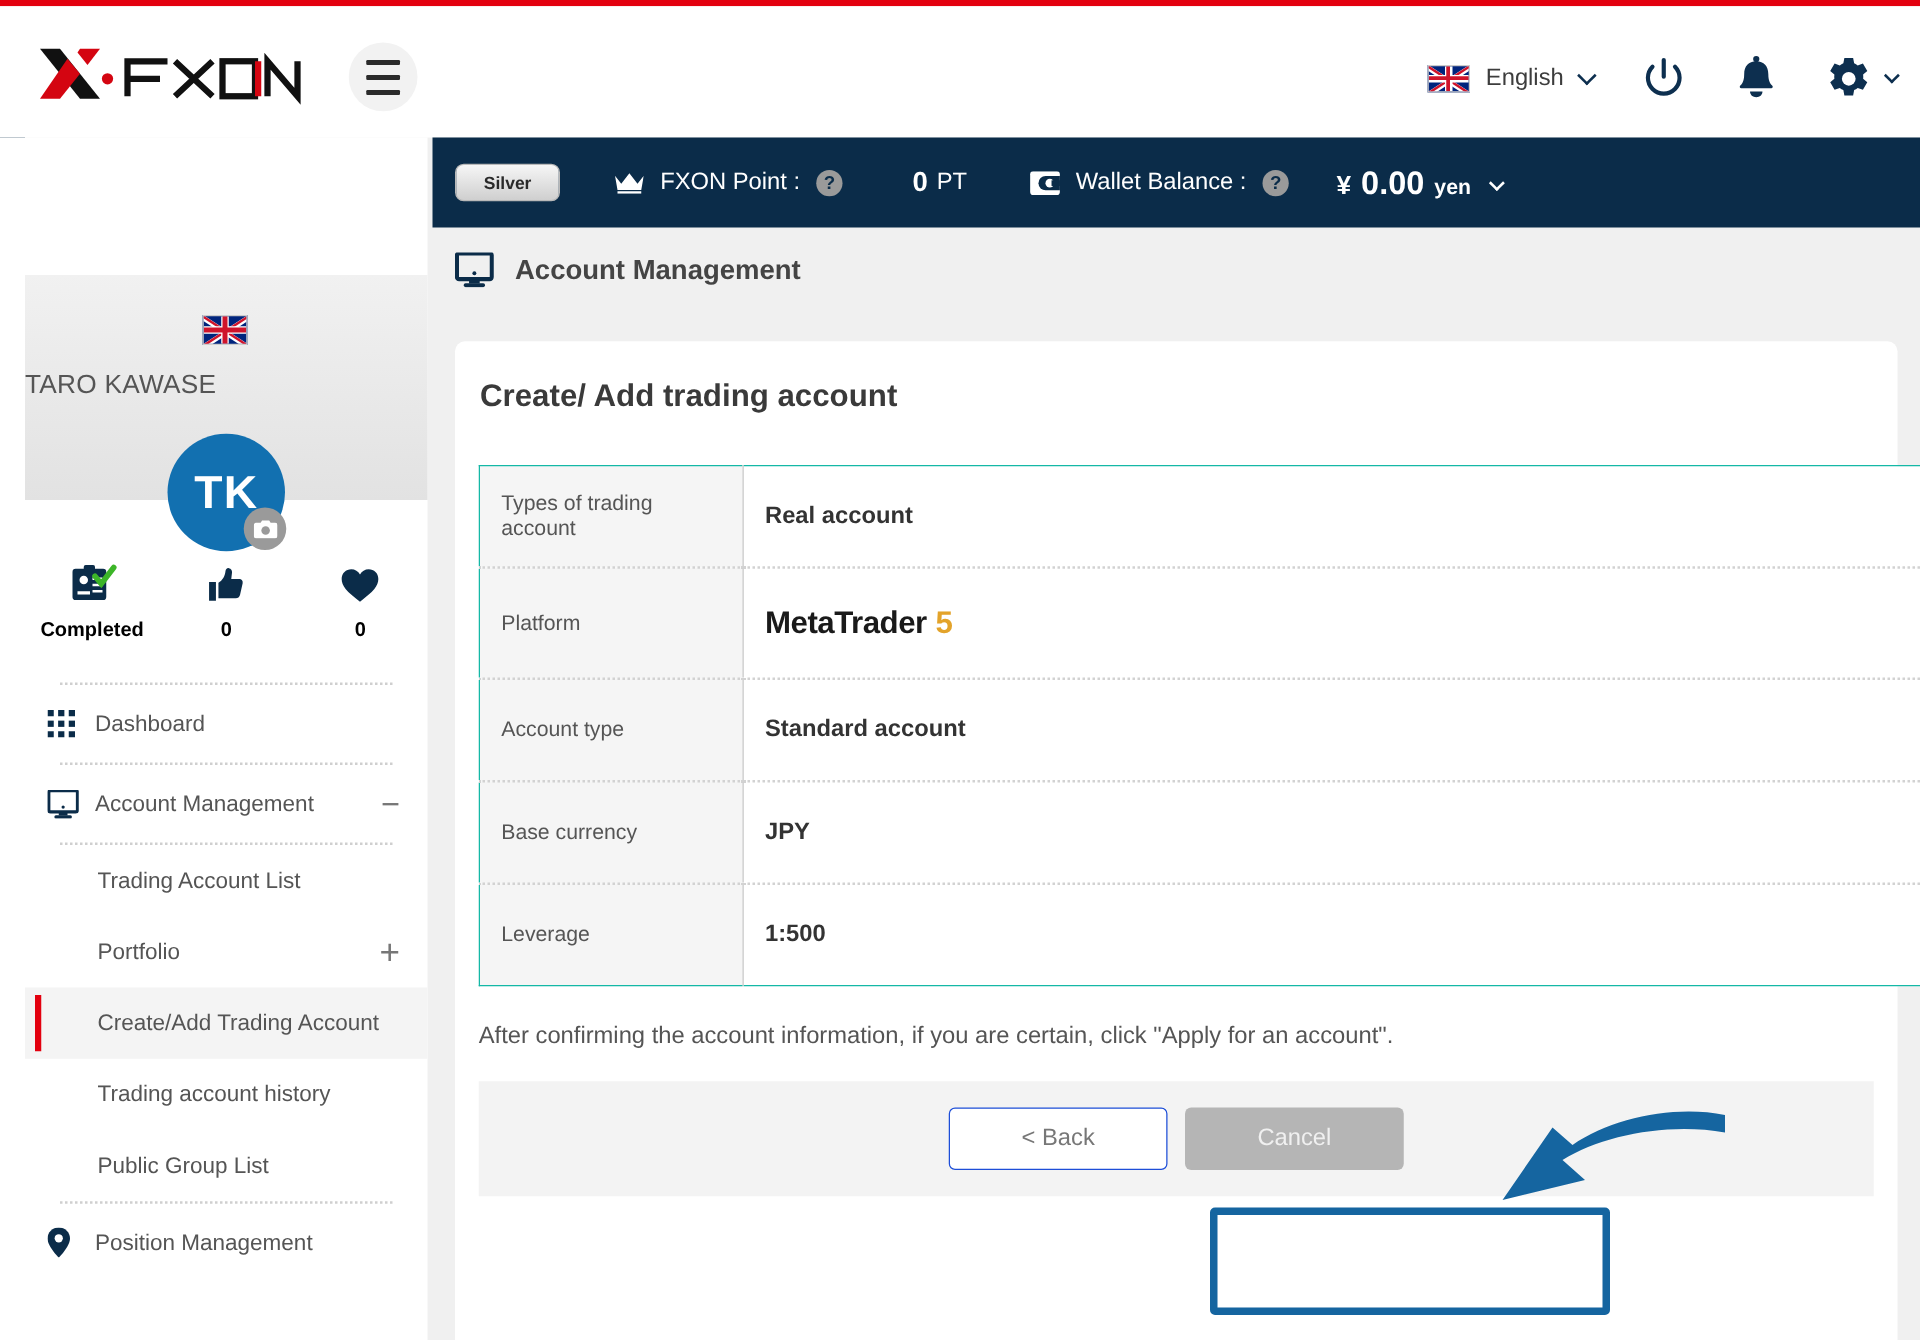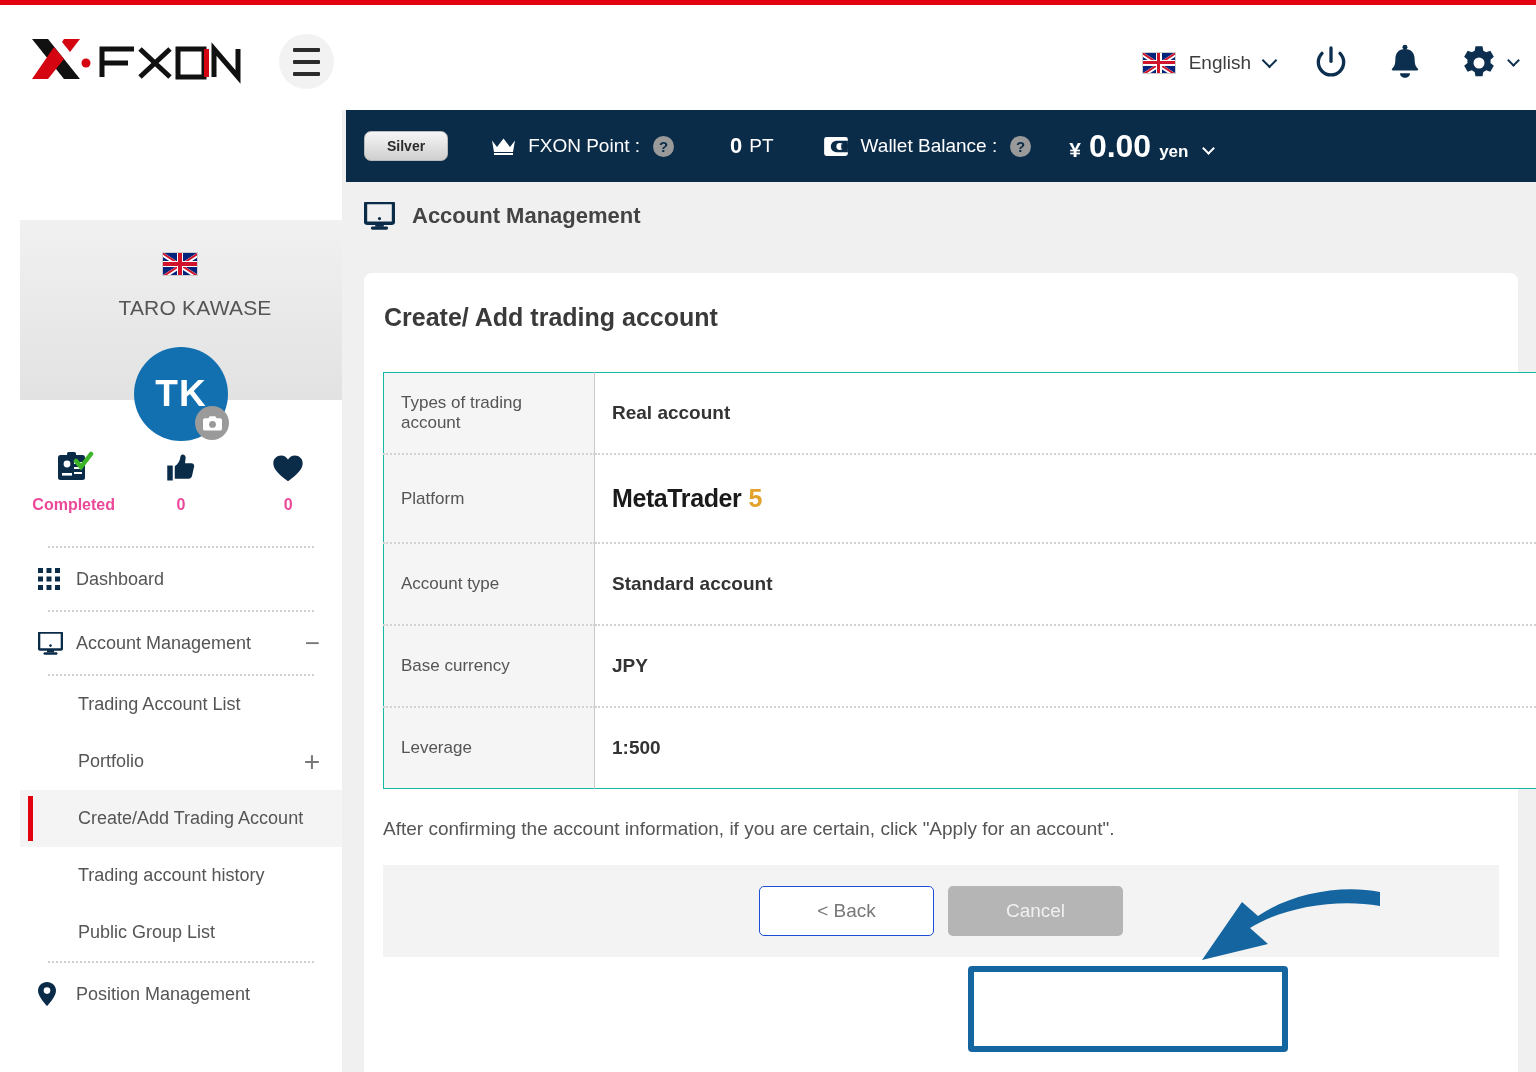--- a/index.html
+++ b/index.html
@@ -41,31 +41,31 @@
   .lang-chev { margin-left:13px; margin-top:-5px; }
   .hdr-icon { margin-left:36px; color:#0d2f4f; display:flex; align-items:center; cursor:pointer; }
   .hdr-icon svg { display:block; }
 
   
   .sidebar { position:absolute; left:0; top:110px; width:342px; height:962px; background:#ffffff; }
   .navy-strip { position:absolute; left:0; top:110px; width:20px; height:962px; background:#0b2c49; }
   .profile-bg { position:absolute; left:20px; top:110px; width:322px; height:180px;
                 background:linear-gradient(180deg,#f1f1f1 0%, #e2e2e2 100%); }
   .side-flag { position:absolute; left:162px; top:142px; width:36px; height:24px; }
-  .side-name { position:absolute; left:20px; top:186px; width:322px; text-align:center;
-               font-size:21px; color:#555; letter-spacing:.2px;padding-left:28px; }
+  .side-name { position:absolute; left:20px; top:186px; width:322px; text-align:left;
+               font-size:21px; color:#555; letter-spacing:.2px; }
   .avatar { position:absolute; left:134px; top:237px; width:94px; height:94px; border-radius:50%;
             background:#1270b0; color:#fff; font-size:37px; font-weight:bold; display:flex;
             align-items:center; justify-content:center; letter-spacing:1px; }
   .cam-badge { position:absolute; left:195px; top:296px; width:34px; height:34px; border-radius:50%;
                background:#9a9a9a; display:flex; align-items:center; justify-content:center; cursor:pointer; }
   .stats { position:absolute; left:20px; top:340px; width:322px; display:flex; }
   .stat { flex:1; text-align:center; }
   .stat .ic { height:36px; display:flex; align-items:center; justify-content:center; color:#0b2c49; position:relative; }
-  .stat .lb { margin-top:10px; font-size:16px; font-weight:bold; color:#ec4899; }
+  .stat .lb { margin-top:10px; font-size:16px; font-weight:bold; color:#000000; }
 
   .divider { border-top:2px dotted #cfcfcf; margin:0 28px; }
   .nav { position:absolute; left:20px; top:436px; width:322px; }
   .nav-row { display:flex; align-items:center; height:62px; padding-left:18px; cursor:pointer;
              color:#555; font-size:18px; position:relative; }
   .nav-row .nicon { width:38px; color:#0b2c49; display:flex; align-items:center; }
   .nav-row .plusminus { position:absolute; right:22px; color:#777; font-size:26px; line-height:1; font-weight:300; }
   .sub-row { display:flex; align-items:center; height:57px; padding-left:58px; cursor:pointer;
              color:#555; font-size:18px; position:relative; }
   .sub-row.active { background:#f4f4f4; }
@@ -79,21 +79,21 @@
   .silver { margin-left:18px; padding:6px 22px; border-radius:7px; font-size:14px; font-weight:bold;
             color:#2a2a2a; background:linear-gradient(180deg,#f6f6f6,#cfcfcf); border:1px solid #b9b9b9; }
   .sb-item { display:flex; align-items:center; margin-left:44px; font-size:19px; }
   .sb-item .sicon { margin-right:13px; display:flex; }
   .qmark { width:21px; height:21px; border-radius:50%; background:#9a9a9a; color:#0b2c49;
            font-size:15px; font-weight:bold; display:inline-flex; align-items:center;
            justify-content:center; margin-left:13px; cursor:pointer; }
   .sb-val { margin-left:56px; font-size:22px; font-weight:bold; }
   .sb-unit { font-weight:normal; font-size:19px; margin-left:7px; }
   .yen-amt { margin-left:38px; font-size:16px; display:flex; align-items:baseline; gap:8px; }
-  .yen-amt .big { font-size:32px; font-weight:bold; }
+  .yen-amt .big { font-size:26px; font-weight:bold; }
   .yen-amt .yen-sym { font-size:21px; font-weight:bold; }
   .yen-amt .unit { font-size:17px; font-weight:bold; }
 
   .breadcrumb { position:absolute; left:18px; top:92px; display:flex; align-items:center; }
   .breadcrumb .bicon { color:#0b2c49; display:flex; margin-right:17px; }
   .breadcrumb .btxt { font-size:22px; font-weight:bold; color:#444; }
 
   .card { position:absolute; left:18px; top:163px; width:1154px; height:860px; background:#fff;
           border-radius:8px 8px 0 0; }
   .card-title { position:absolute; left:20px; top:30px; font-size:25px; font-weight:bold; color:#3a3a3a; }

